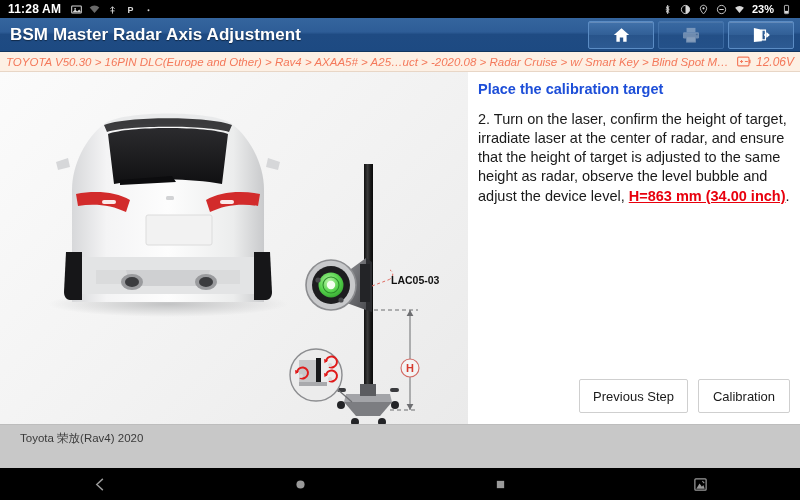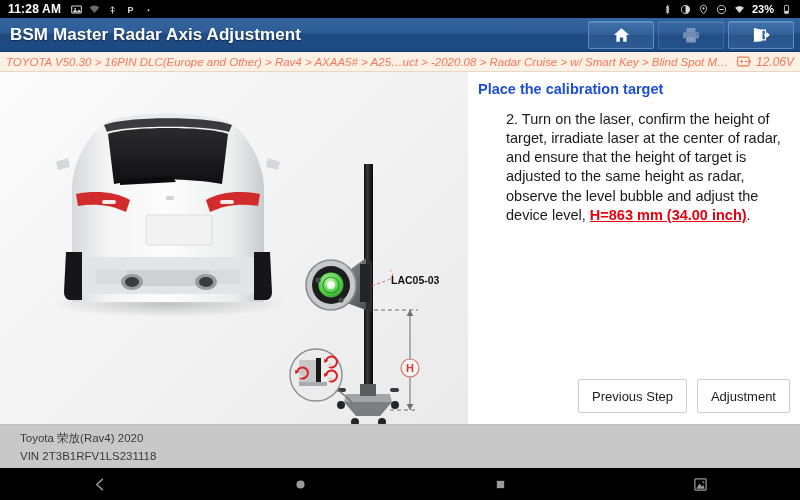--- a/index.html
+++ b/index.html
@@ -61,21 +61,21 @@
 
   
   .main {
     position:absolute; top:72px; left:0; width:800px; height:352px; background:#fff;
   }
   .left-pane { position:absolute; top:0; left:0; width:468px; height:352px;
                background:linear-gradient(135deg,#fbfbfb 0%,#f2f2f2 55%,#eaeaea 100%); overflow:hidden; }
   .right-pane { position:absolute; top:0; left:468px; width:332px; height:352px; background:#fff; padding:9px 10px 0 10px; }
 
   .rp-head { font-size:14.5px; font-weight:bold; color:#1d4ed8; margin-bottom:13px; }
-  .rp-body { font-size:14.5px; color:#1a1a1a; line-height:1.32;margin-left:28px; }
+  .rp-body { font-size:14.5px; color:#1a1a1a; line-height:1.32; }
   .hl { color:#e8000d; font-weight:bold; text-decoration:underline; }
 
   .btn-row { position:absolute; right:10px; bottom:11px; display:flex; gap:10px;padding-left:19px; }
   .wbtn {
     min-width:92px; height:34px; padding:0 13px;
     background:#fff; border:1px solid #cfcfcf; border-radius:2px;
     font-size:13px; color:#1a1a1a; display:flex; align-items:center; justify-content:center;
   }
 
   
@@ -366,28 +366,27 @@
       </svg>
       <span class="lac-label">LAC05-03</span>
     </div>
 
     <div class="right-pane">
       <div class="rp-head">Place the calibration target</div>
       <div class="rp-body"><span>2. Turn on the laser, confirm the height of target, irradiate laser at the center of radar, and ensure that the height of target is adjusted to the same height as radar, observe the level bubble and adjust the device level, </span><span class="hl">H=863 mm (34.00 inch)</span><span>.</span></div>
 
       <div class="btn-row">
         <div class="wbtn">Previous Step</div>
-        <div class="wbtn">Adjustment</div>
+        <div class="wbtn">Calibration</div>
       </div>
     </div>
   </div>
 
   <div class="footer">
     <div>Toyota 荣放(Rav4) 2020</div>
-    <div>VIN 2T3B1RFV1LS231118</div>
   </div>
 
   <div class="navbar">
     <div class="nav-btn">
       <svg class="nav-ico" width="15" height="15" viewBox="0 0 16 16">
           <path d="M10.5 2 L4 8 L10.5 14" fill="none" stroke="#9a9a9a" stroke-width="1.5"></path>
         </svg>
     </div>
     <div class="nav-btn">
       <svg class="nav-ico" width="13" height="13" viewBox="0 0 16 16">

